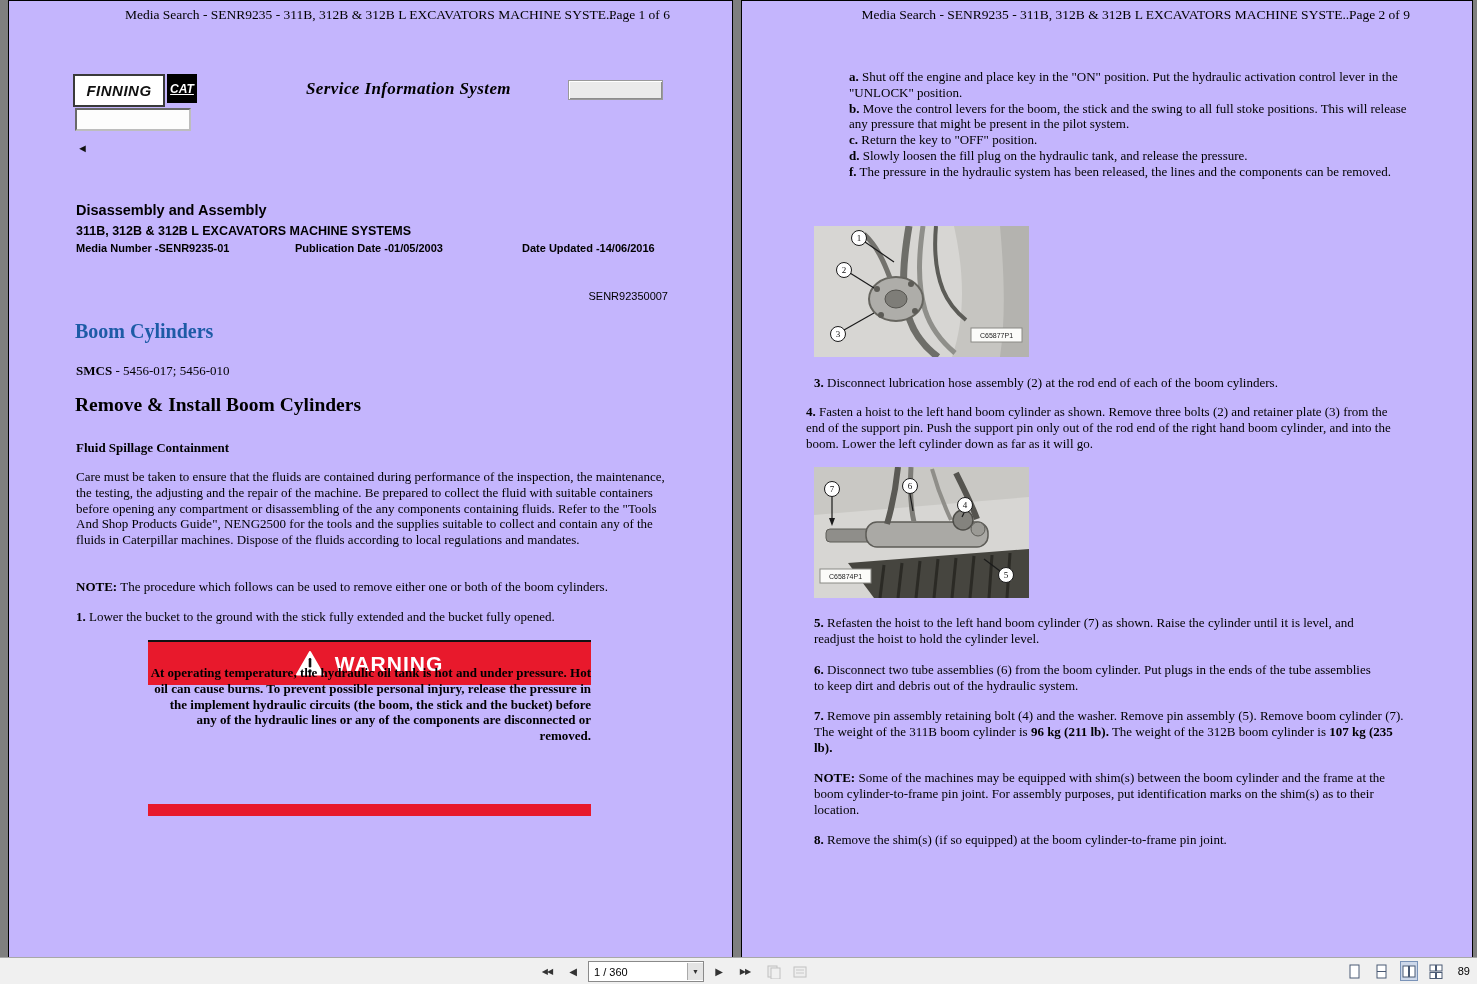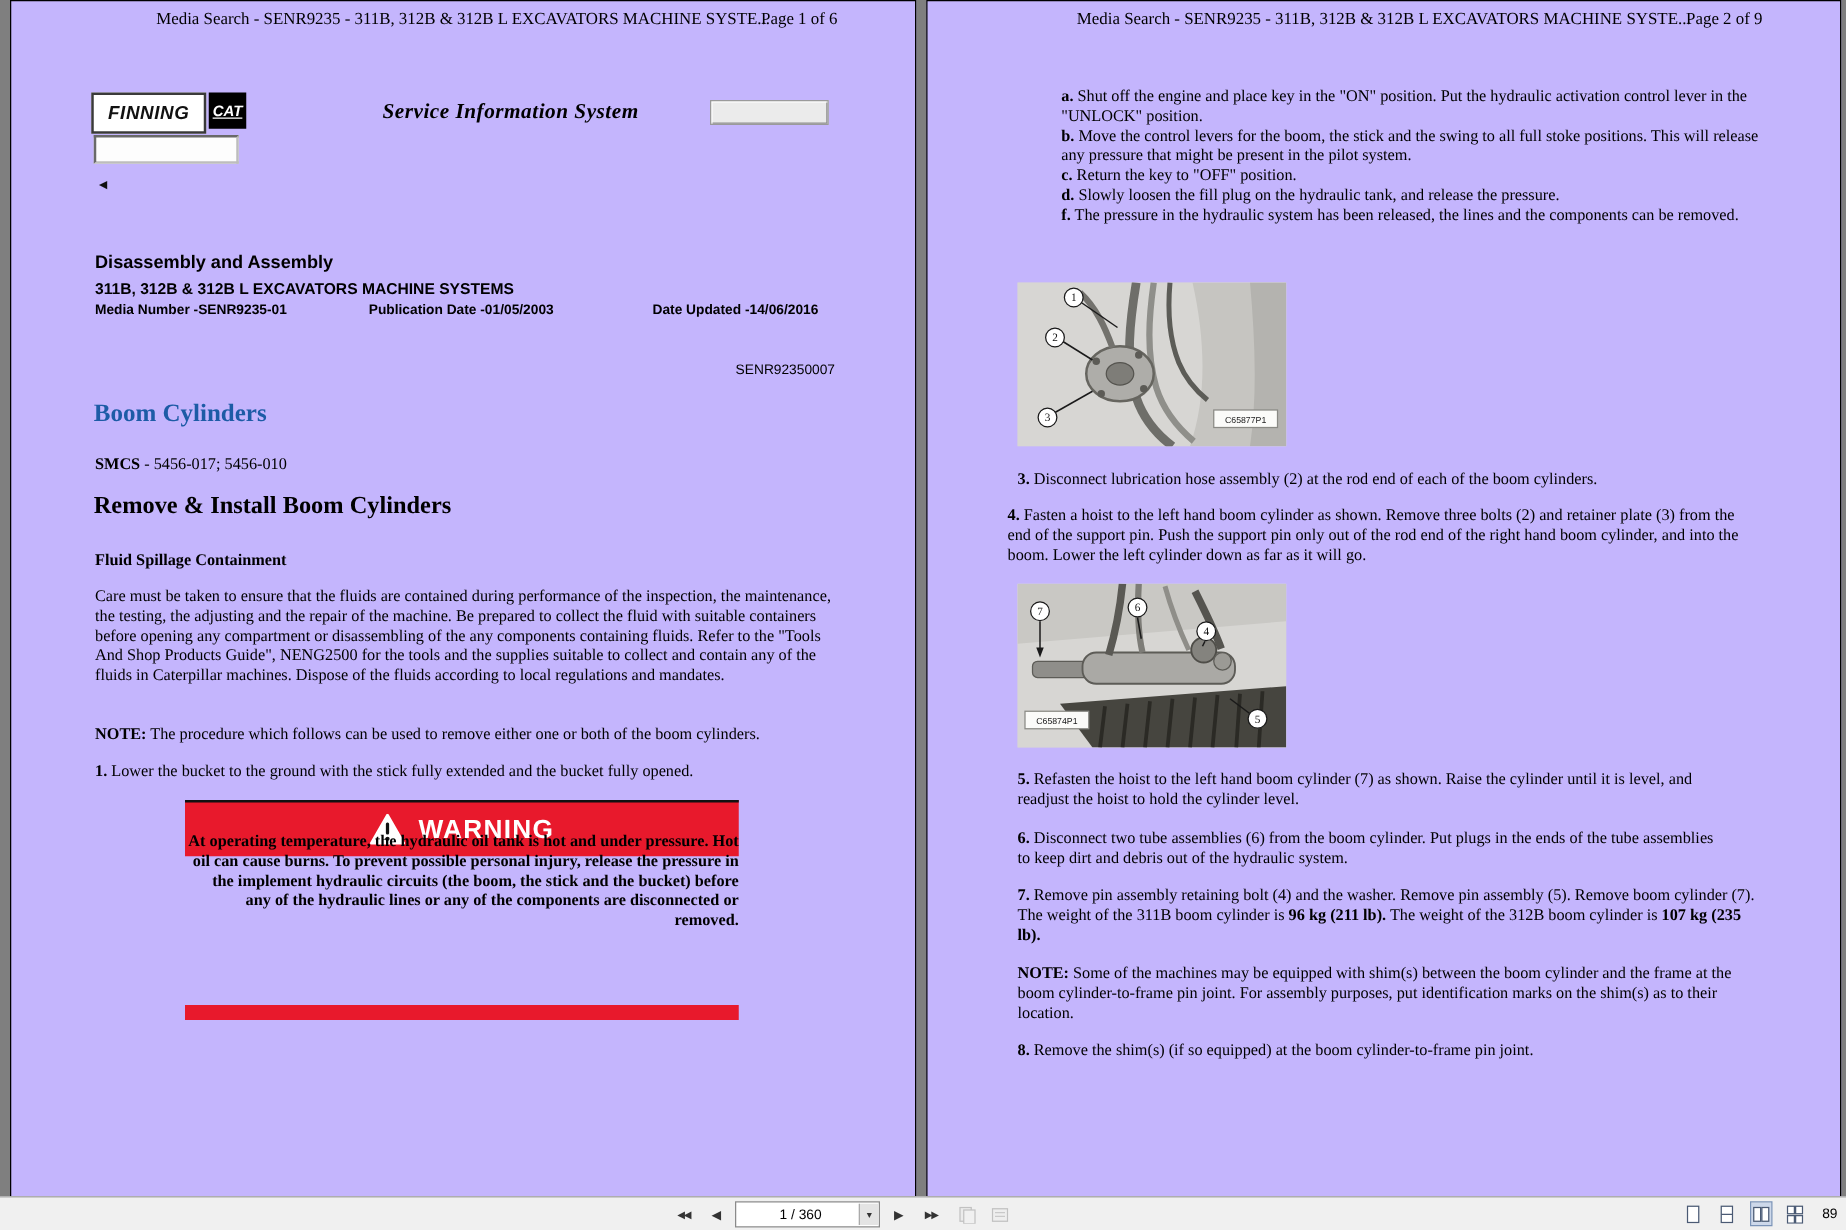--- a/index.html
+++ b/index.html
@@ -79,21 +79,21 @@
   
   .toolbar{position:absolute;left:0;top:957px;width:1477px;height:27px;background:#f0f0f0;
            border-top:1px solid #a8a8a8;}
   .nav-group{position:absolute;left:536px;top:3px;display:flex;align-items:center;gap:4px;}
   .nav-btn{width:22px;height:20px;border:none;background:transparent;color:#333;
            display:flex;align-items:center;justify-content:center;cursor:pointer;padding:0;}
   .nav-btn .dbl{font-size:8px;letter-spacing:-1px;}
   .nav-btn .sgl{font-size:10px;}
   .page-combo{width:114px;height:19px;background:#fff;border:1px solid #8a8a8a;
               display:flex;align-items:center;cursor:pointer;}
-  .combo-text{flex:1;font:11px "Liberation Sans",sans-serif;padding-left:5px;color:#000;text-align:center;}
+  .combo-text{flex:1;font:11px "Liberation Sans",sans-serif;padding-left:5px;color:#000;}
   .combo-arrow{width:15px;height:17px;background:#e4e4e4;border-left:1px solid #aaa;color:#333;
                font-size:7px;display:flex;align-items:center;justify-content:center;}
   .hist-icon{width:16px;height:16px;margin-left:6px;opacity:.45;display:flex;align-items:center;justify-content:center;}
   .view-group{position:absolute;right:7px;top:4px;display:flex;align-items:center;gap:11px;}
   .view-icon{width:16px;height:18px;display:flex;align-items:center;justify-content:center;cursor:pointer;}
   .view-icon.active{background:#cdd8ea;outline:1px solid #7a93b8;}
   .zoom-value{font:11px "Liberation Sans",sans-serif;color:#000;margin-left:3px;}
 </style>
 </head>
 <body>

